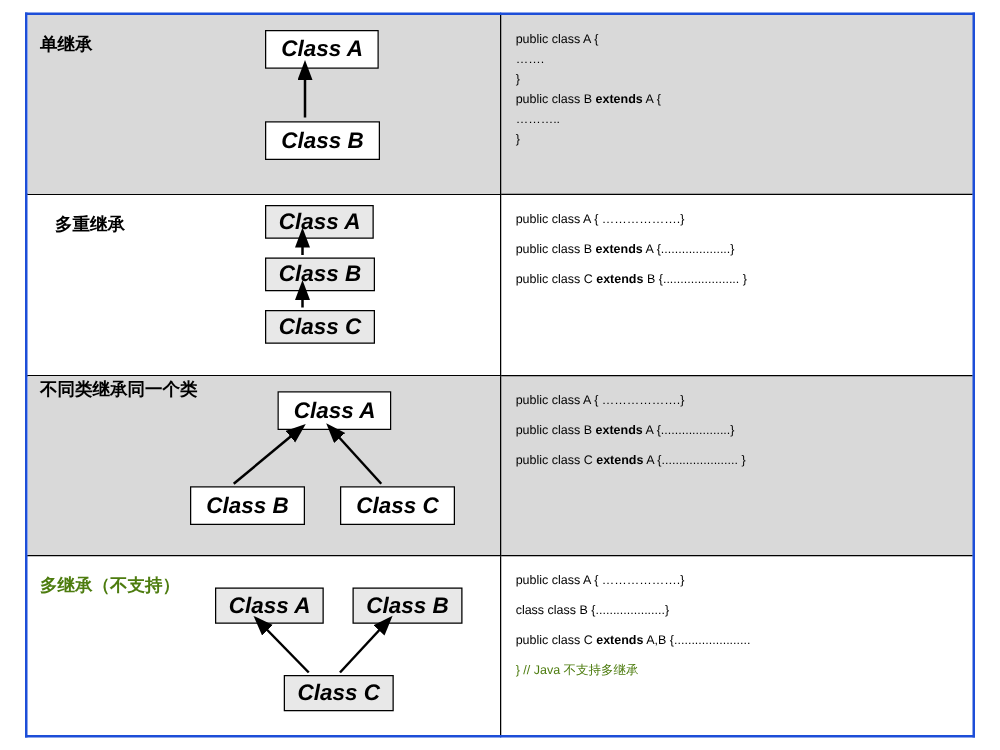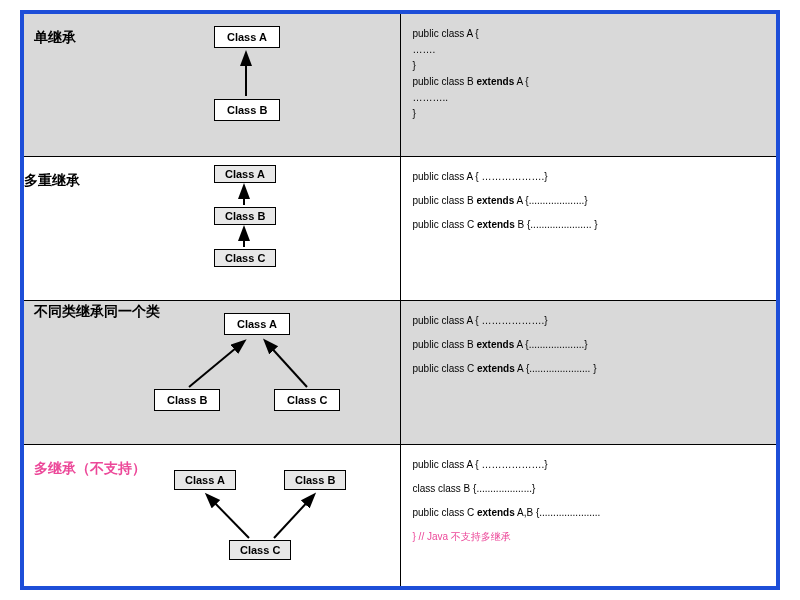--- a/index.html
+++ b/index.html
@@ -1,25 +1,25 @@
 <!DOCTYPE html>
 <html><head>
 <meta charset="utf-8">
 <style>
   * { box-sizing: border-box; margin: 0; padding: 0; }
   body { font-family: Arial, "Microsoft YaHei", sans-serif; font-size: 13px; background: #fff; }
   .wrap { width: 800px; height: 600px; padding: 10px 20px; }
-  table { width: 100%; height: 100%; border-collapse: collapse; border: 4px solid #1d4ed8; }
+  table { width: 100%; height: 100%; border-collapse: collapse; border: 2px solid #1d4ed8; }
   td { border: 1px solid #000; vertical-align: top; padding: 8px 12px; }
   tr.shaded td { background: #d9d9d9; }
   .label { font-weight: bold; font-size: 14px; position: absolute; }
-  .red { color: #ec4899; }
+  .red { color: #4d7c0f; }
   .cell-left { width: 50%; position: relative; height: 140px; }
   .cell-right { width: 50%; line-height: 1.6; padding-top: 12px; }
-  .cls-box { position: absolute; background: #e8e8e8; border: 1px solid #000; padding: 4px 12px; font-weight: bold; font-size: 11px; text-align: center; }
+  .cls-box { position: absolute; background: #e8e8e8; border: 1px solid #000; padding: 4px 12px; font-weight: bold; font-size: 18px; text-align: center; font-style: italic; }
   .cls-box.white { background: #fff; }
   svg.arrows { position: absolute; top: 0; left: 0; width: 100%; height: 100%; pointer-events: none; }
   .code { font-family: Arial, sans-serif; font-size: 10px; }
   .code b { font-weight: bold; }
 </style>
 </head>
 <body>
 
 <div class="wrap">
 <table>
@@ -46,21 +46,21 @@
               <div>}</div>
               <div>public class B <b>extends</b> A {</div>
               <div> ………..</div>
               <div>}</div>
             </div>
   </td>
 </tr>
 
 <tr>
   <td class="cell-left">
-    <span class="label" style="top:15px;left:0;">多重继承</span>
+    <span class="label" style="top:15px;left:22px;">多重继承</span>
     <div class="cls-box" style="top:8px;left:190px;padding:2px 10px;">Class A</div>
     <div class="cls-box" style="top:50px;left:190px;padding:2px 10px;">Class B</div>
     <div class="cls-box" style="top:92px;left:190px;padding:2px 10px;">Class C</div>
     <svg class="arrows">
       <defs>
                 <marker id="ah2" markerWidth="10" markerHeight="10" refX="5" refY="3" orient="auto">
                   <path d="M0,0 L0,6 L8,3 z" fill="#000"></path>
                 </marker>
               </defs>
       <line x1="220" y1="48" x2="220" y2="32" stroke="#000" stroke-width="2" marker-end="url(#ah2)"></line>

